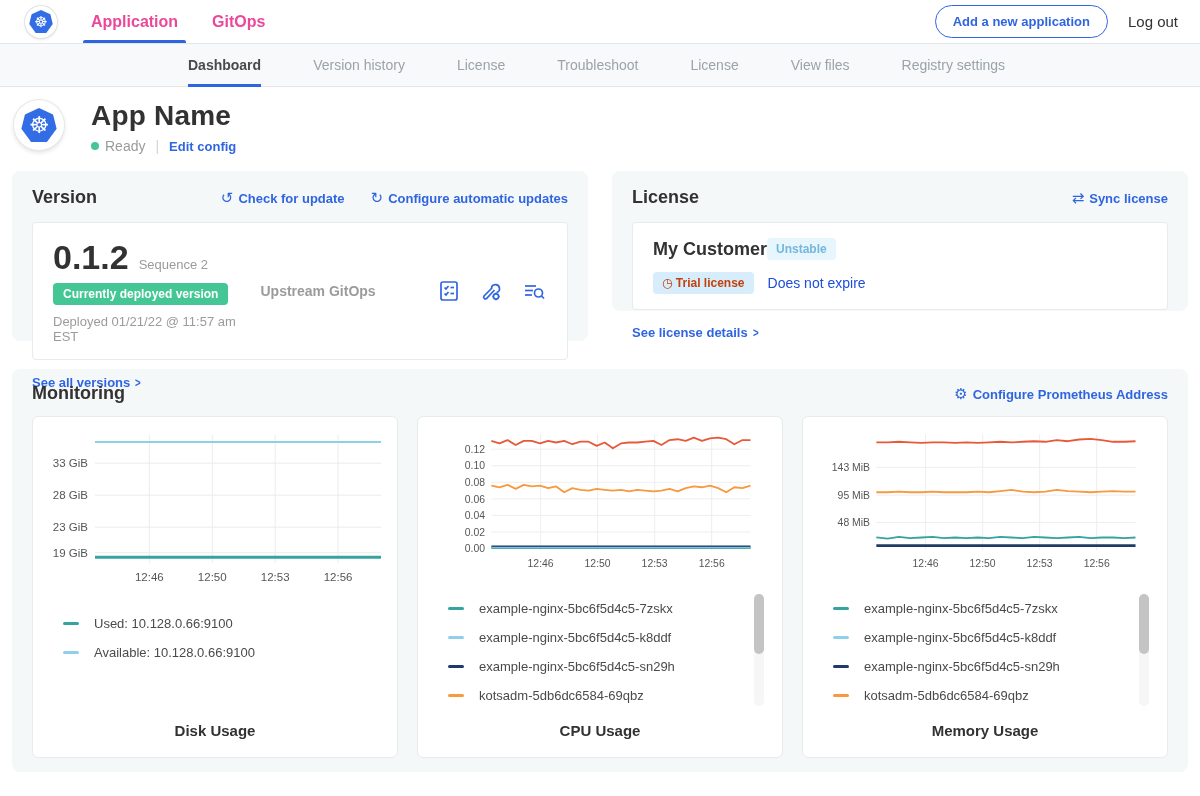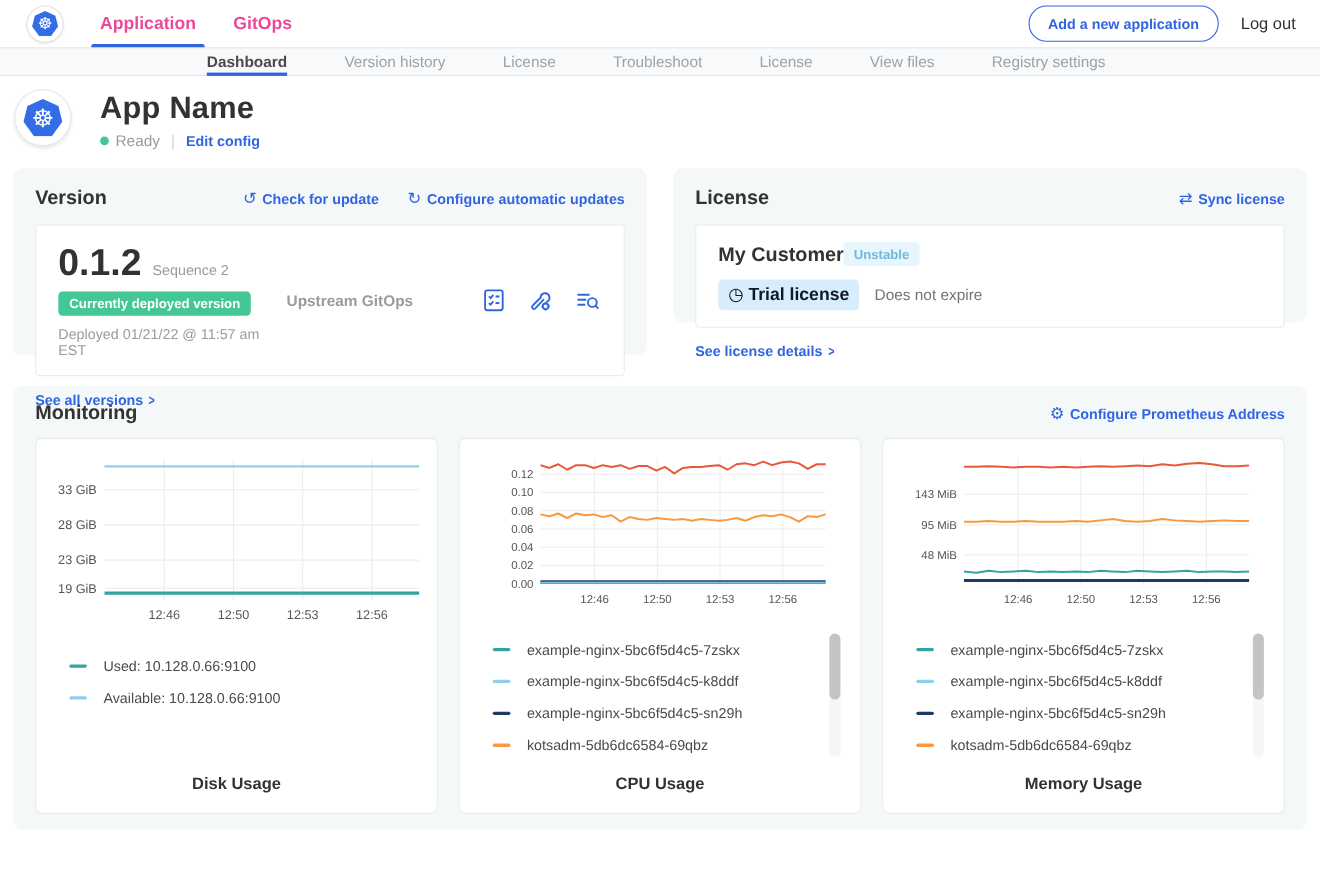--- a/index.html
+++ b/index.html
@@ -12,21 +12,21 @@
   .k8s-logo { width:32px; height:32px; border-radius:50%; background:#fff; box-shadow:0 0 0 1px #e3e3e3,0 1px 3px rgba(0,0,0,.18); display:flex; align-items:center; justify-content:center; }
   .k8s-hept { width:24px; height:23px; background:#326de6; clip-path:polygon(50% 0%,89% 19%,99% 61%,72% 100%,28% 100%,1% 61%,11% 19%); display:flex; align-items:center; justify-content:center; color:#fff; font-size:15px; line-height:1; }
   .nav-tabs { display:flex; gap:30px; height:100%; }
   .nav-tab { position:relative; display:flex; align-items:center; font-size:16px; font-weight:700; color:#ec4899; cursor:pointer; padding:0 2px; }
   .nav-tab.active::after { content:""; position:absolute; left:-6px; right:-6px; bottom:0; height:3px; background:#3065e0; border-radius:2px 2px 0 0; }
   .topnav-right { margin-left:auto; display:flex; align-items:center; gap:20px; padding-right:22px; }
   .add-app-btn { border:1px solid #3065e0; color:#3065e0; background:#fff; font-size:13px; font-weight:700; border-radius:17px; padding:8px 17px; cursor:pointer; font-family:inherit; }
   .logout { font-size:15px; color:#323232; cursor:pointer; }
 
   
-  .subnav { height:26px; background:#f7f9fa; border-top:1px solid #e3e7e9; border-bottom:1px solid #e3e7e9; display:flex; align-items:stretch; padding-left:188px; gap:52px; }
+  .subnav { height:44px; background:#f7f9fa; border-top:1px solid #e3e7e9; border-bottom:1px solid #e3e7e9; display:flex; align-items:stretch; padding-left:188px; gap:52px; }
   .subtab { display:flex; align-items:center; font-size:14px; color:#9ba3a9; cursor:pointer; position:relative; }
   .subtab.active { color:#4a4a4a; font-weight:700; }
   .subtab.active::after { content:""; position:absolute; left:0; right:0; bottom:-1px; height:3px; background:#3065e0; }
 
   
   .app-header { display:flex; padding:13px 12px 14px 14px; gap:27px; }
   .app-avatar { width:50px; height:50px; border-radius:50%; background:#fff; box-shadow:0 0 0 1px #e8e8e8,0 2px 5px rgba(0,0,0,.15); display:flex; align-items:center; justify-content:center; flex:0 0 auto; }
   .app-avatar .k8s-hept { width:36px; height:34px; font-size:23px; }
   .app-title { font-size:28px; font-weight:700; color:#323232; letter-spacing:.2px; }
   .app-status-row { display:flex; align-items:center; margin-top:6px; font-size:14px; }
@@ -57,22 +57,22 @@
   .deployed-at { font-size:13px; color:#9b9b9b; margin-top:9px; }
   .ver-source { flex:1; font-size:14px; font-weight:700; color:#9b9b9b; }
   .ver-icons { display:flex; gap:18px; align-items:center; }
   .ver-icons svg { display:block; cursor:pointer; }
   .panel-footer { margin-top:13px; }
 
   .license-name-row { display:flex; align-items:center; }
   .customer-name { font-size:18px; font-weight:700; color:#323232; }
   .channel-badge { background:#e7f5fc; color:#74b7dc; font-size:12px; font-weight:700; padding:4px 9px; border-radius:4px; }
   .license-row2 { display:flex; align-items:center; gap:14px; margin-top:12px; }
-  .trial-badge { background:#d7edfb; color:#0f172a; font-size:16px; font-weight:700; padding:4px 9px; border-radius:4px; }
-  .expiry { font-size:14px; color:#737373; }
+  .trial-badge { background:#d7edfb; color:#c2410c; font-size:12px; font-weight:700; padding:4px 9px; border-radius:4px; }
+  .expiry { font-size:14px; color:#1d4ed8; }
 
   
   .monitoring { margin:28px 12px 0; background:#f5f8f9; border-radius:8px; padding:14px 20px 14px; }
   .mon-head { display:flex; align-items:center; margin-bottom:12px; }
   .charts-row { display:flex; justify-content:space-between; }
   .chart-card { width:366px; height:342px; background:#fff; border:1px solid #e7ebed; border-radius:6px; padding:10px 12px 0; display:flex; flex-direction:column; }
   .chart-legend { position:relative; margin-top:20px; padding:2px 24px 0 18px; }
   .legend-item { display:flex; align-items:center; height:29px; }
   .legend-dash { width:16px; height:3px; border-radius:2px; margin-right:15px; flex:0 0 auto; }
   .legend-label { font-size:13px; color:#4a4a4a; }

